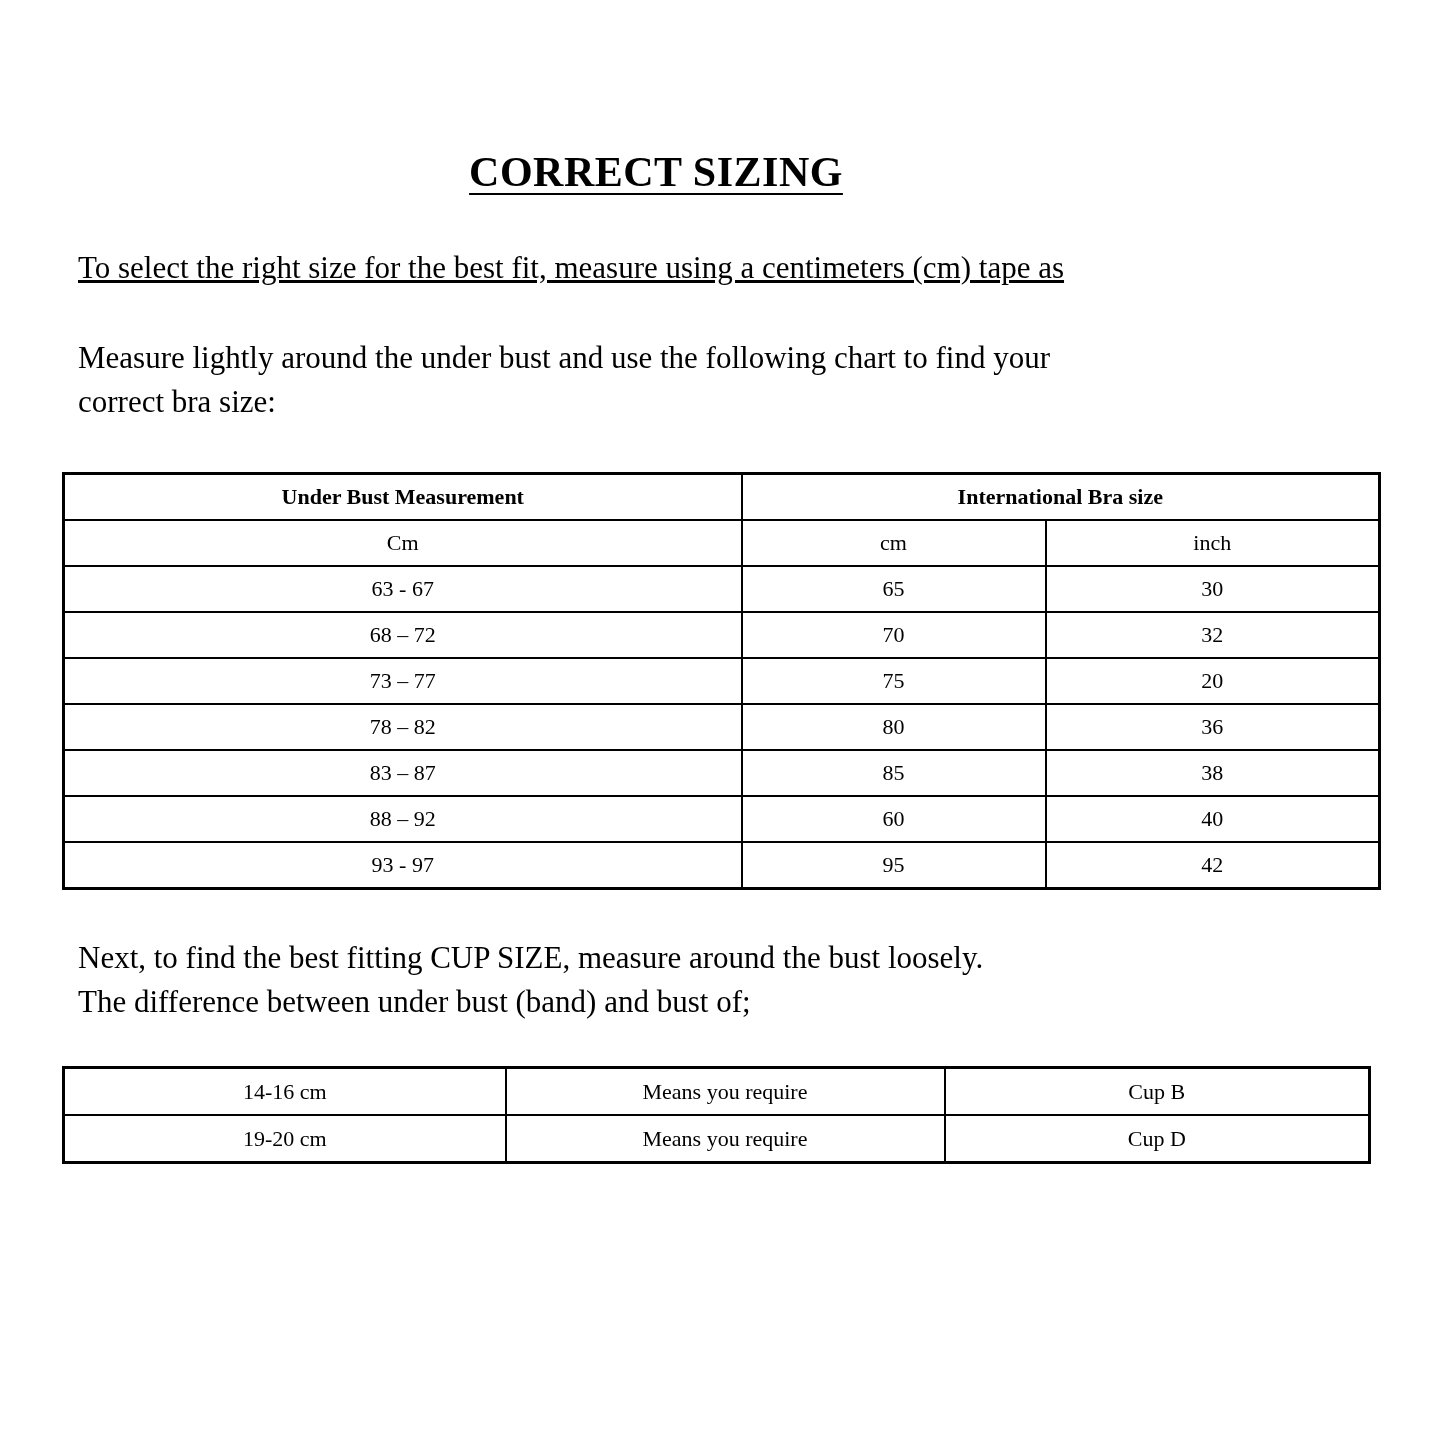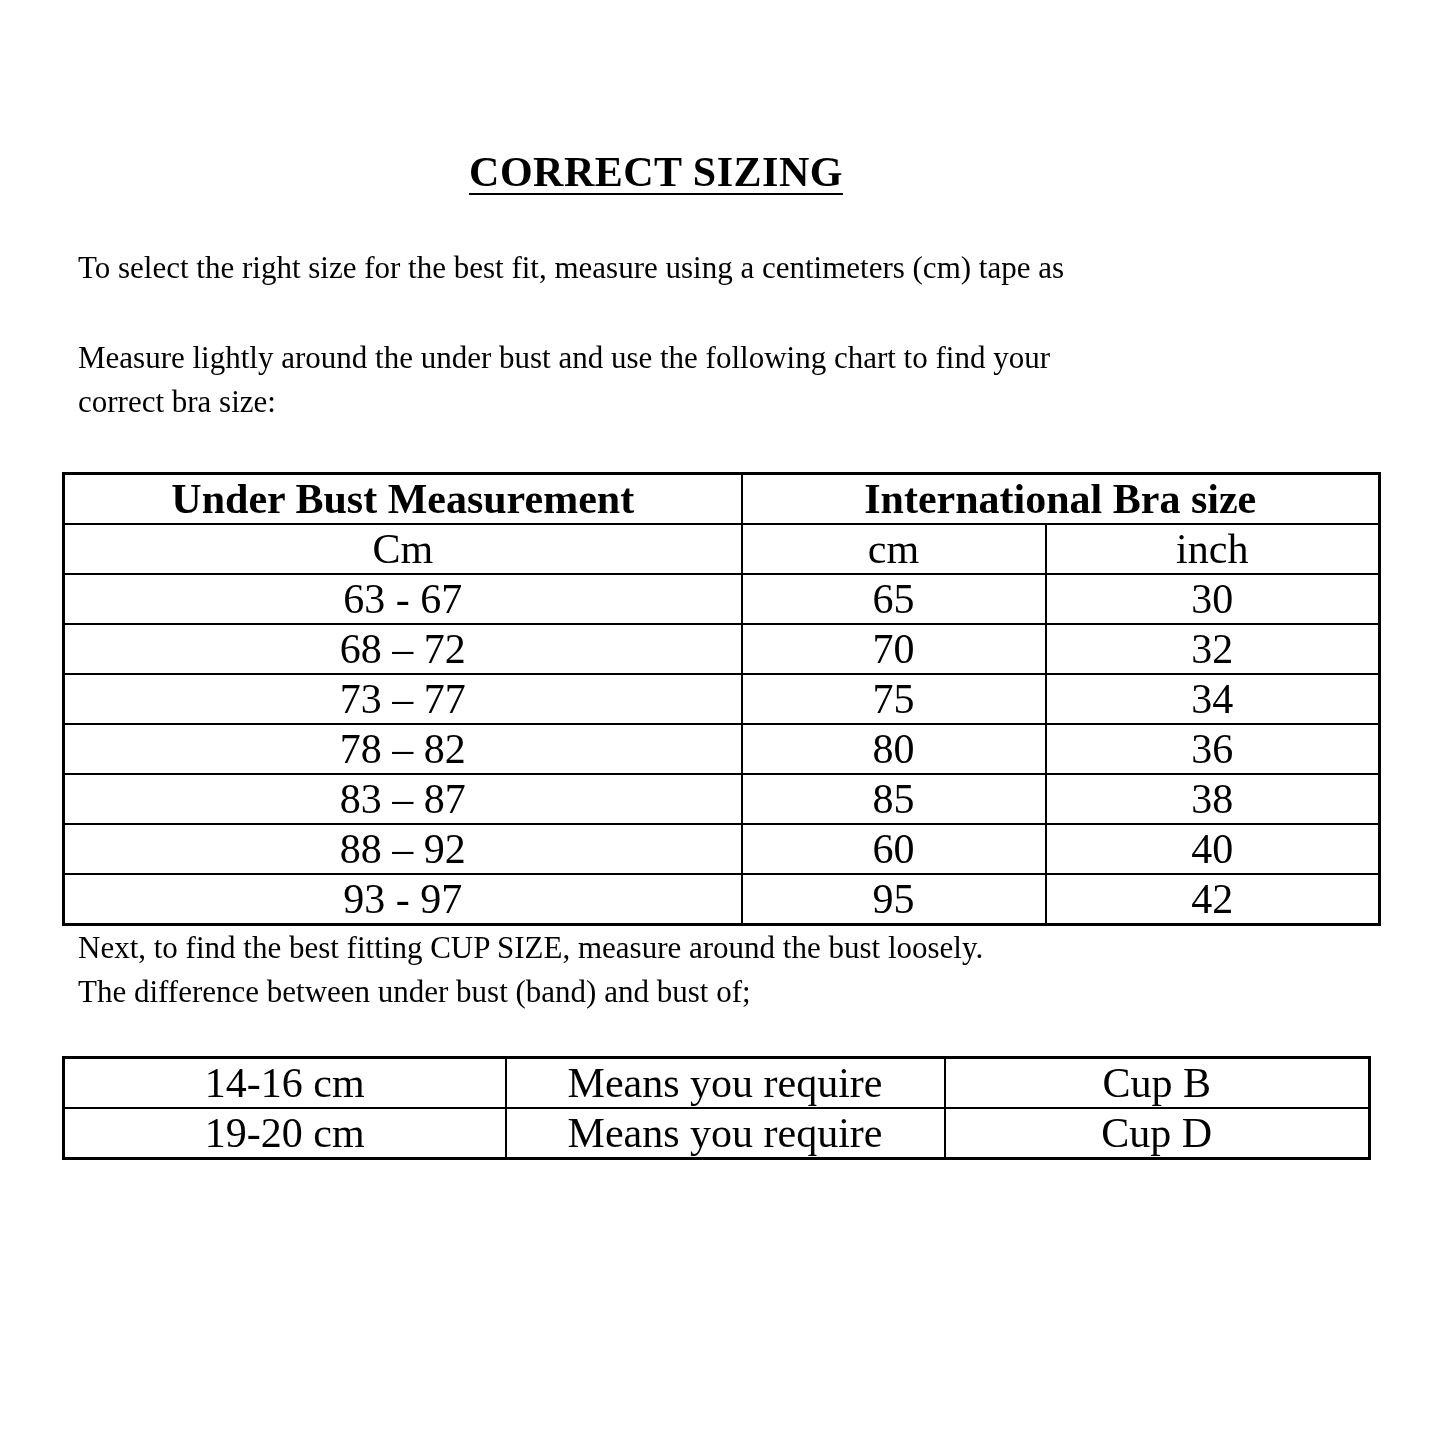--- a/index.html
+++ b/index.html
@@ -30,38 +30,38 @@
     text-decoration: underline;
     text-underline-offset: 7px;
     text-decoration-thickness: 2px;
   }
   .para {
     margin: 0;
     padding-left: 16px;
     line-height: 44px;
   }
   .para .line { display: block; }
-  .p1 { margin-top: 50px; }
+  .p1 { margin-top: 50px; text-decoration: underline; }
   .p2 { margin-top: 46px; }
-  .p3 { }
+  .p3 { margin-top: 46px; }
   table.doc-table {
     border-collapse: collapse;
     table-layout: fixed;
     margin-top: 48px;
     border: 3px solid #000000;
   }
   table.band-table { width: 1316px; }
   table.cup-table  { width: 1306px; margin-top: 42px; }
   .doc-table td, .doc-table th {
     border: 2px solid #000000;
     height: 44px;
     padding: 0 4px;
     text-align: center;
     vertical-align: middle;
-    font-size: 42px;
+    font-size: 22px;
     font-weight: normal;
     overflow: hidden;
   }
   .doc-table th { font-weight: bold; }
   .cup-table td { height: 45px; }
 </style>
 </head>
 <body>
 
 <div class="page">
@@ -99,21 +99,21 @@
         <td>30</td>
       </tr>
       <tr>
         <td>68 – 72</td>
         <td>70</td>
         <td>32</td>
       </tr>
       <tr>
         <td>73 – 77</td>
         <td>75</td>
-        <td>34</td>
+        <td>20</td>
       </tr>
       <tr>
         <td>78 – 82</td>
         <td>80</td>
         <td>36</td>
       </tr>
       <tr>
         <td>83 – 87</td>
         <td>85</td>
         <td>38</td>

